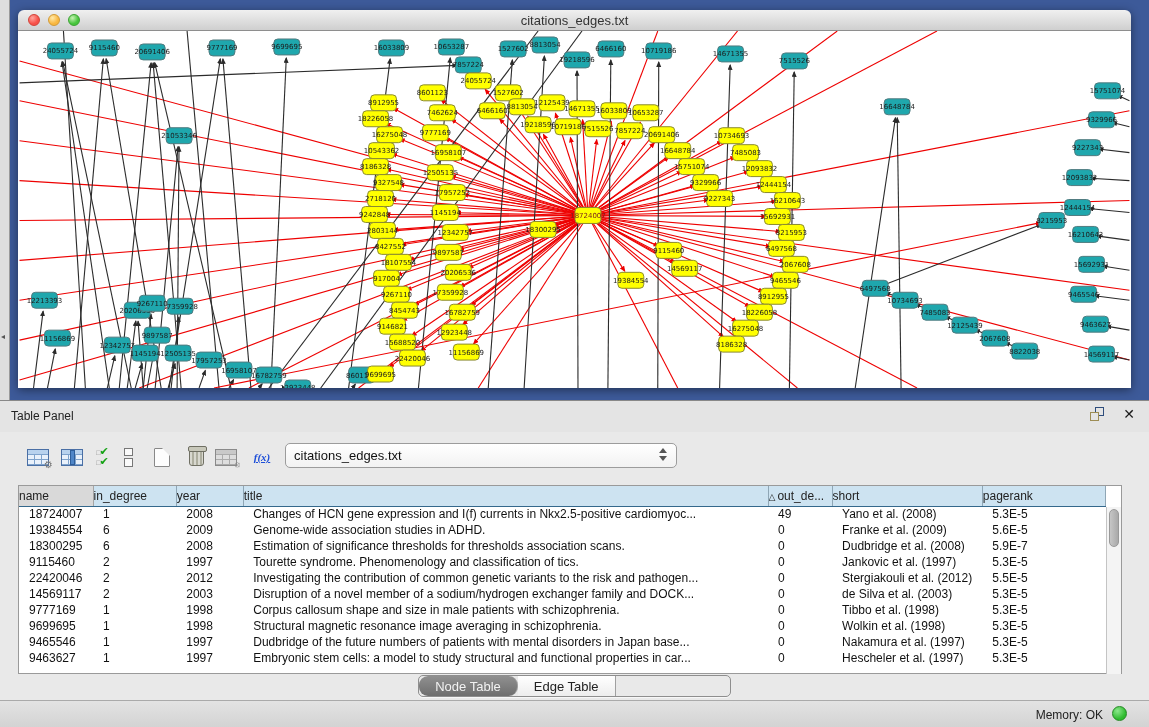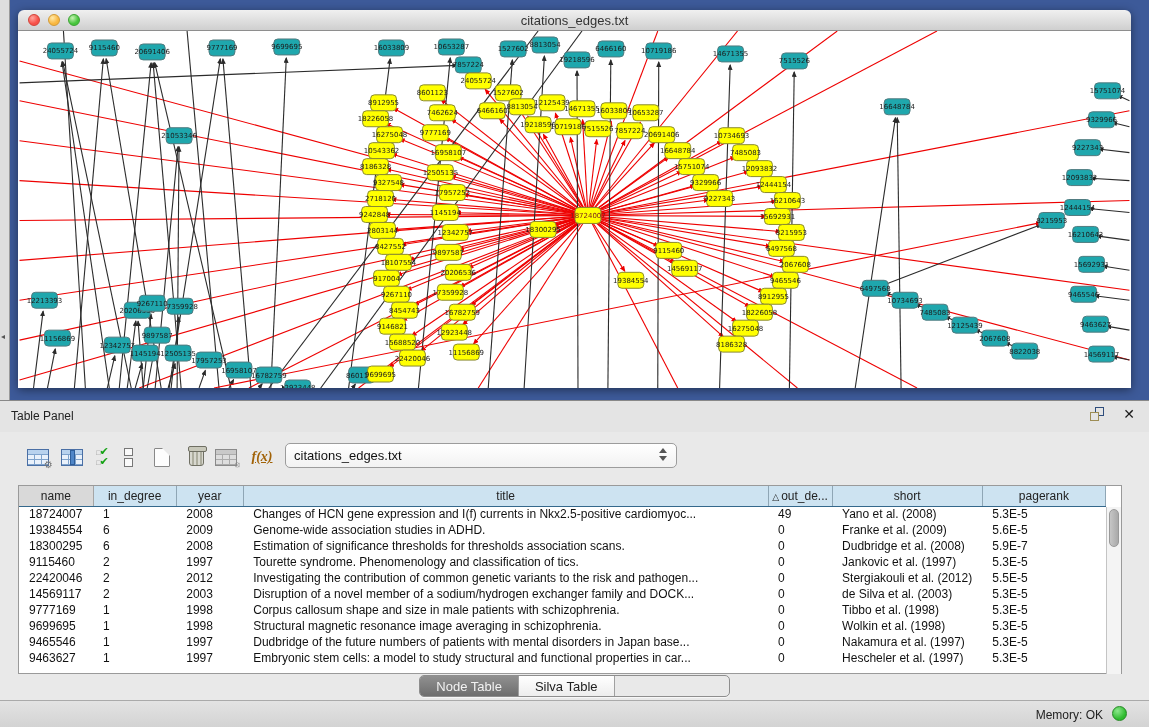--- a/index.html
+++ b/index.html
@@ -48,46 +48,46 @@
   .checks { font-size:11px; color:#16a316; font-weight:bold; line-height:9px; letter-spacing:-1px; }
   .checks .sq { color:#888; font-size:7px; }
   .rows-icon { width:9px; height:19px; display:flex; flex-direction:column; gap:2px; }
   .rows-icon div { flex:1; border:1px solid #777; background:#fafafa; }
   .doc-icon { width:16px; height:19px; background:#fdfdfd; border:1px solid #888; position:relative; border-radius:1px; }
   .doc-icon::before { content:""; position:absolute; right:-1px; top:-1px; border:4px solid transparent;
       border-top-color:#e9e9e9; border-right-color:#e9e9e9; }
   .trash-icon { width:15px; height:17px; border:1px solid #6f6f63; border-radius:2px 2px 3px 3px;
       background:repeating-linear-gradient(90deg,#d8d8cf 0 2px,#aeae9f 2px 4px); position:relative; }
   .trash-icon::before { content:""; position:absolute; left:-2px; top:-4px; width:17px; height:4px; background:#c8c8ba; border:1px solid #6f6f63; border-radius:2px; }
-  .fx-icon { font-family:"Liberation Serif",serif; font-style:italic; font-weight:bold; font-size:14px; color:#a16207;text-decoration:underline; }
+  .fx-icon { font-family:"Liberation Serif",serif; font-style:italic; font-weight:bold; font-size:11px; color:#1d4ed8;text-decoration:underline; }
   .table-select { position:absolute; left:285px; top:8px; width:392px; height:25px; background:linear-gradient(#ffffff,#f2f2f2);
       border:1px solid #9c9c9c; border-radius:5px; display:flex; align-items:center; padding:0 8px; font-size:13px; color:#111; }
   .table-select .arrows { position:absolute; right:9px; top:4px; display:flex; flex-direction:column; gap:3px; }
   .table-select .arrows i { width:0; height:0; border-left:4px solid transparent; border-right:4px solid transparent; }
   .arrow-up { border-bottom:5px solid #555; }
   .arrow-down { border-top:5px solid #555; }
 
   .table-wrap { position:absolute; left:18px; top:84px; width:1104px; height:189px; background:#fff; border:1px solid #9a9a9a; }
   table.data { border-collapse:collapse; table-layout:fixed; width:1087px; }
-  table.data th { height:20px; font-size:12px; font-weight:normal; color:#222; text-align:center;
+  table.data th { height:20px; font-size:12px; font-weight:normal; color:#222; text-align:left;
       background:#cde3f1; border-right:1px solid #8fa6b5; border-bottom:1px solid #34688c; overflow:hidden; white-space:nowrap; }
   table.data th.gray { background:#d9d9d9; border-right:1px solid #a5a5a5; }
   table.data td { height:16px; font-size:12px; color:#111; padding:0 5px 0 10px; white-space:nowrap; overflow:hidden; }
   .sort-tri { font-size:9px; margin-right:2px; }
   .vscroll { position:absolute; right:0; top:21px; width:15px; height:167px; background:#f4f4f4; border-left:1px solid #c4c4c4; }
   .vscroll .thumb { position:absolute; left:2px; top:2px; width:10px; height:38px; border-radius:6px;
       background:linear-gradient(90deg,#c6c6c6,#a9a9a9); border:1px solid #999; }
 
   .tabs-seg { position:absolute; left:0; right:0; top:274px; height:23px; display:flex; justify-content:center; }
   .seg { display:flex; border:1px solid #8e8e8e; border-radius:5px; overflow:hidden; height:22px;
       box-shadow:0 1px 1px rgba(255,255,255,.7); }
   .seg button { border:none; background:linear-gradient(#ffffff,#ededed); font-size:13px; color:#222;
       padding:0 16px; border-right:1px solid #a0a0a0; font-family:inherit; }
   .seg button:last-child { border-right:none;margin-top:25px; }
-  .seg button.sel { background:linear-gradient(#909090,#6e6e6e); color:#f2f2f2; }
+  .seg button.sel { background:linear-gradient(#909090,#6e6e6e); color:#f2f2f2;border-radius:9px; }
 
   .status-bar { position:absolute; left:0; top:700px; width:1149px; height:27px; background:linear-gradient(#e3e3e3,#d3d3d3); border-top:1px solid #aaa; }
   .mem { position:absolute; right:46px; top:7px; font-size:12px; color:#222; }
   .mem-dot { position:absolute; right:22px; top:5px; width:15px; height:15px; border-radius:50%;
       background:radial-gradient(circle at 35% 30%, #8ce88c, #2fbb2f 65%); border:1px solid #238a23; }
 </style>
 </head>
 <body>
 
 <div id="app">
@@ -905,21 +905,21 @@
           </tbody>
       </table>
       <div class="vscroll">
           <div class="thumb"></div>
         </div>
     </div>
 
     <div class="tabs-seg">
       <div class="seg" id="seg">
           <button class="sel">Node Table</button>
-          <button>Silva Table</button>
+          <button>Edge Table</button>
           <button>Network Table</button>
         </div>
     </div>
   </div>
 
   <div class="status-bar">
     <span class="mem">Memory: OK</span>
     <span class="mem-dot"></span>
   </div>
 </div>

